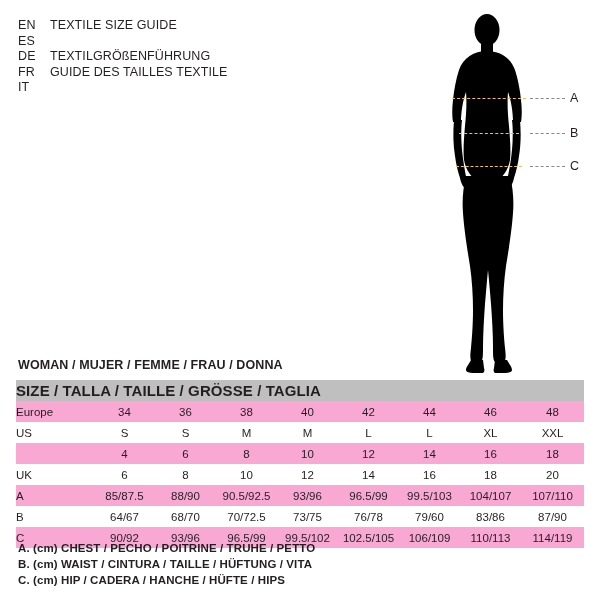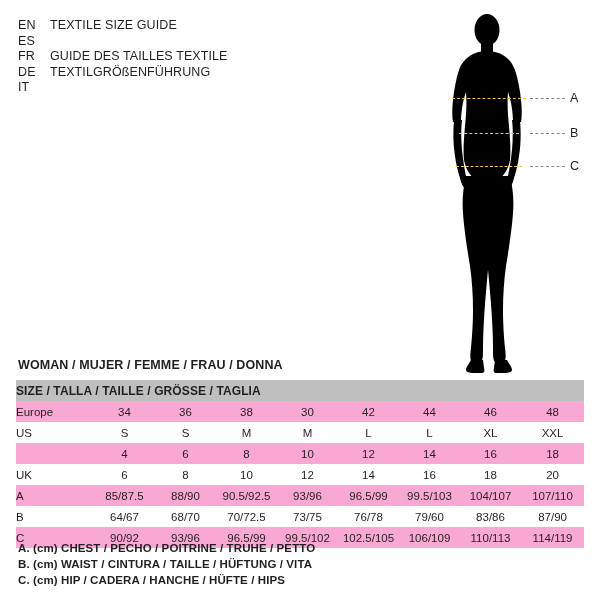--- a/index.html
+++ b/index.html
@@ -92,21 +92,21 @@
     table-layout: fixed;
   }
   table.size-table td {
     padding: 2px 0 2px 0;
     height: 17px;
     vertical-align: middle;
   }
   .row-head td {
     background: #bfbfbf;
     font-weight: bold;
-    font-size: 12px;
+    font-size: 15px;
     padding-left: 6px;
     letter-spacing: 0.1px;
   }
   .row-shaded td { background: #f9a8d4; }
   .row-plain td { background: #ffffff; }
 
   td.label-cell {
     padding-left: 6px;
     text-align: left;
     width: 78px;
@@ -136,26 +136,26 @@
 
   <div class="lang-block">
     <div class="lang-row">
       <span class="lang-code">EN</span>
       <span class="lang-title">TEXTILE SIZE GUIDE</span>
     </div>
     <div class="lang-row">
       <span class="lang-code">ES</span>
     </div>
     <div class="lang-row">
+      <span class="lang-code">DE</span>
+      <span class="lang-title">TEXTILGRÖßENFÜHRUNG</span>
+    </div>
+    <div class="lang-row">
       <span class="lang-code">FR</span>
       <span class="lang-title">GUIDE DES TAILLES TEXTILE</span>
-    </div>
-    <div class="lang-row">
-      <span class="lang-code">DE</span>
-      <span class="lang-title">TEXTILGRÖßENFÜHRUNG</span>
     </div>
     <div class="lang-row">
       <span class="lang-code">IT</span>
     </div>
   </div>
 
   <div class="figure-wrap">
     <svg class="figure-svg" width="165" height="368" viewBox="0 0 165 368">
       <g fill="#000000">
 
@@ -254,21 +254,21 @@
       <tbody>
         <tr class="row-head">
           <td colspan="9">SIZE / TALLA / TAILLE / GRÖSSE / TAGLIA</td>
         </tr>
 
         <tr class="row-shaded">
           <td class="label-cell">Europe</td>
           <td class="val-cell">34</td>
           <td class="val-cell">36</td>
           <td class="val-cell">38</td>
-          <td class="val-cell">30</td>
+          <td class="val-cell">40</td>
           <td class="val-cell">42</td>
           <td class="val-cell">44</td>
           <td class="val-cell">46</td>
           <td class="val-cell">48</td>
         </tr>
 
         <tr class="row-plain">
           <td class="label-cell">US</td>
           <td class="val-cell">S</td>
           <td class="val-cell">S</td>

